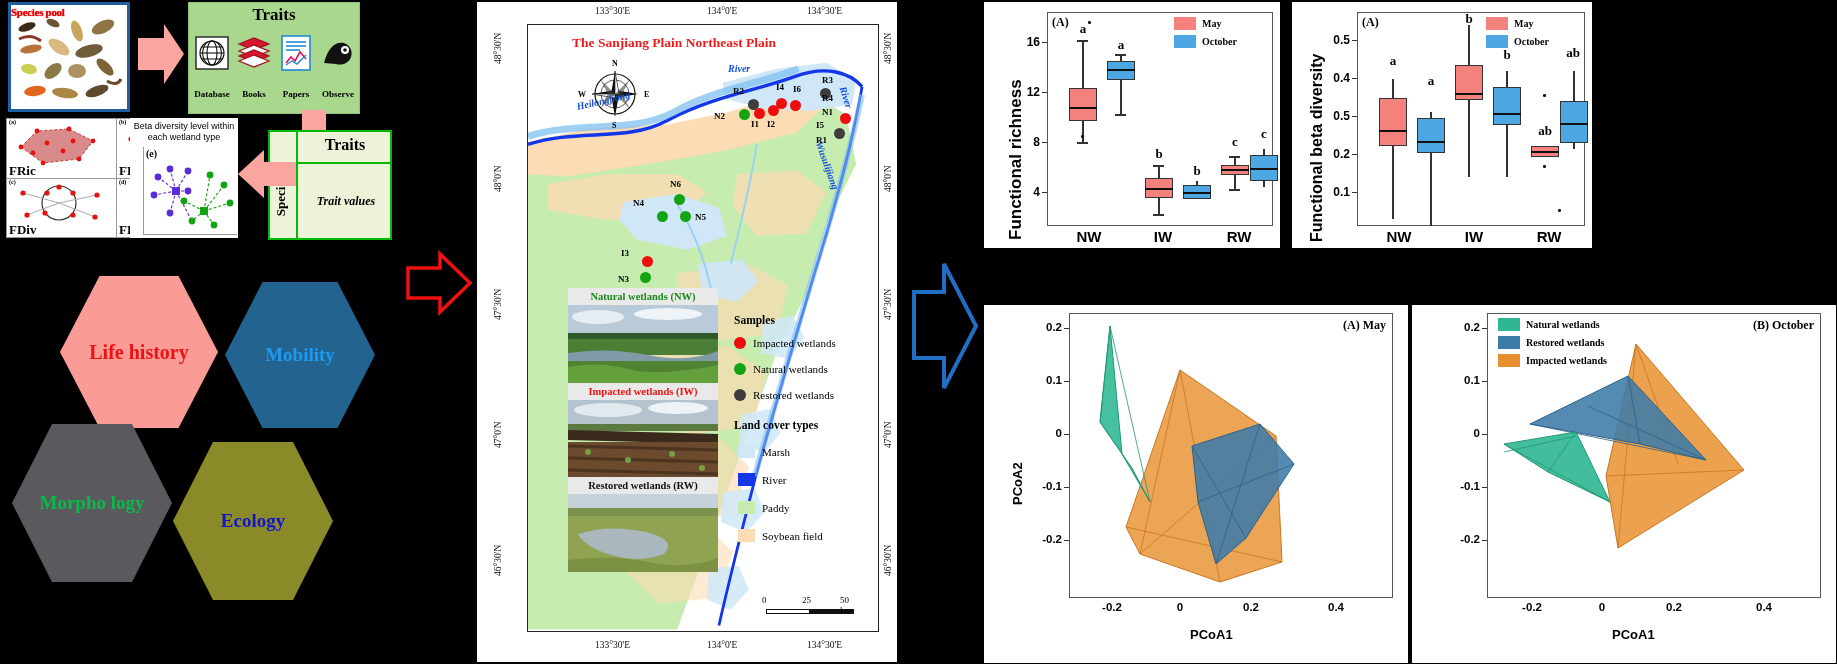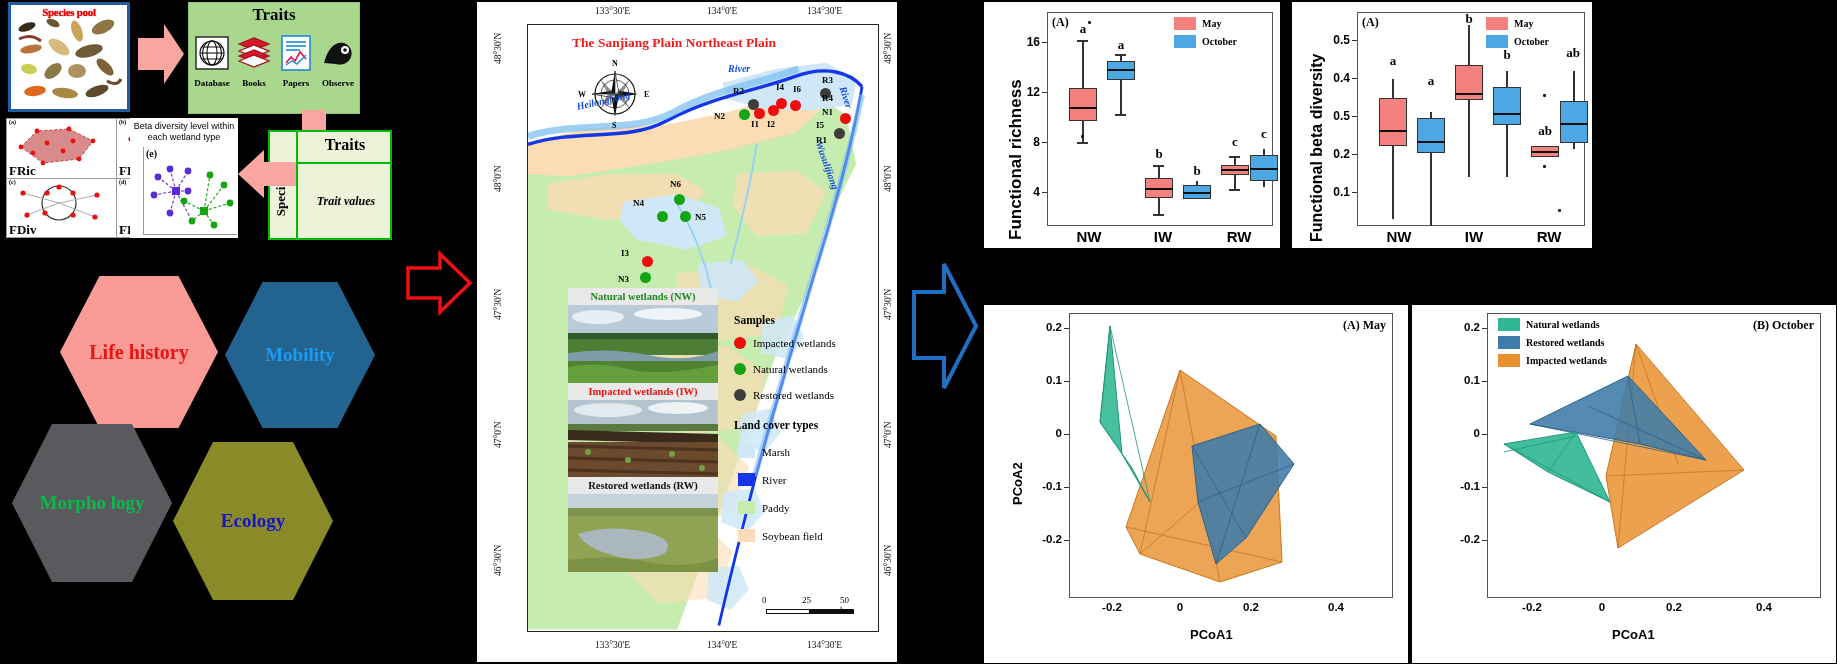--- a/index.html
+++ b/index.html
@@ -17,21 +17,21 @@
 
   
   #panel-left { position:absolute; left:0; top:0; width:400px; height:664px; background:#000; }
 
   .species-pool-box {
     position:absolute; left:8px; top:2px; width:122px; height:110px;
     background:#fff; border:3px solid #1f5fa0;
   }
   .species-pool-title {
     position:absolute; top:1px; left:0; width:100%;
-    text-align:center; color:#ee0000; font-weight:bold; font-size:11px;
+    text-align:left; color:#ee0000; font-weight:bold; font-size:11px;
     font-family:"Liberation Serif", serif; letter-spacing:-.3px;
     text-shadow:0 0 1px #ee0000;
   }
 
   .arrow-right-pink {
     position:absolute; left:138px; top:20px; width:46px; height:68px;
   }
   .arrow-down-pink { position:absolute; left:290px; top:110px; width:48px; height:40px; }
   .arrow-left-pink { position:absolute; left:238px; top:150px; width:58px; height:48px; }
 
@@ -39,21 +39,21 @@
     position:absolute; left:188px; top:2px; width:172px; height:112px;
     background:#a9d78e; border:1px solid #8ec378;
   }
   .traits-title {
     position:absolute; top:2px; left:0; width:100%; text-align:center;
     font-weight:bold; font-size:17px; color:#000; font-family:"Liberation Serif",serif;
   }
   .traits-icons { position:absolute; top:26px; left:2px; width:168px; display:flex; justify-content:space-around; }
   .ti { width:38px; text-align:center; }
   .ti-glyph { width:38px; height:48px; display:flex; align-items:center; justify-content:center; }
-  .ti-label { font-size:9px; font-weight:bold; color:#000; margin-top:1px; font-family:"Liberation Serif",serif;}
+  .ti-label { font-size:9px; font-weight:bold; color:#000; margin-top:12px; font-family:"Liberation Serif",serif;}
 
   .species-traits-table {
     position:absolute; left:268px; top:130px; width:124px; height:110px;
     background:#edf3d8; border:2px solid #0b0; 
   }
   .stt-hrow { position:absolute; left:0; top:0; width:100%; height:32px; border-bottom:2px solid #0b0;}
   .stt-vline{ position:absolute; left:26px; top:0; width:2px; height:100%; background:#0b0;}
   .stt-traits { position:absolute; left:28px; top:4px; width:94px; text-align:center; font-weight:bold; font-size:16px;}
   .stt-species { position:absolute; left:-20px; top:56px; width:62px; text-align:center; font-weight:bold; font-size:13px;
                  transform:rotate(-90deg); }

